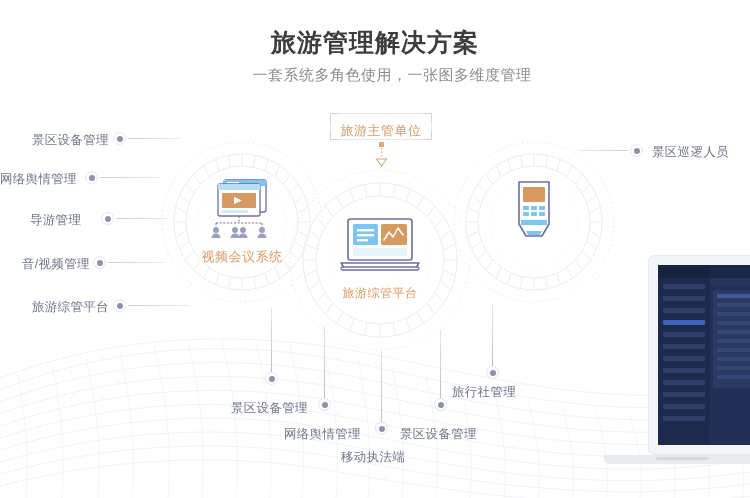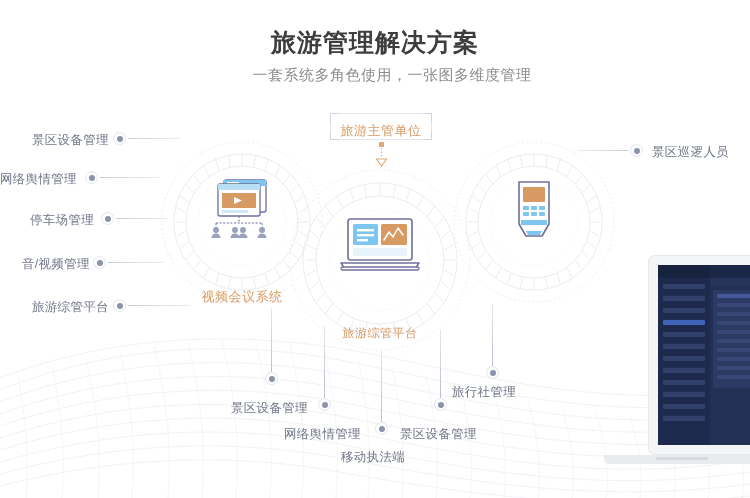--- a/index.html
+++ b/index.html
@@ -38,21 +38,21 @@
   .auth-box .edge-t { position: absolute; left: 9px; right: 9px; top: 0; border-top: 1px solid #e4e7ef; }
   .auth-box .edge-b { position: absolute; left: 9px; right: 9px; bottom: 0; border-bottom: 1px solid #e4e7ef; }
   .auth-box .edge-l { position: absolute; top: 9px; bottom: 9px; left: 0; border-left: 1px solid #e4e7ef; }
   .auth-box .edge-r { position: absolute; top: 9px; bottom: 9px; right: 0; border-right: 1px solid #e4e7ef; }
 
   
   .node { position: absolute; }
   .node .ring-wrap { position: absolute; left: 0; top: 0; }
   .node-label {
     position: absolute; width: 100%; text-align: center;
-    font-size: 13px; color: #d79a63; letter-spacing: .5px; margin-top: 40px;
+    font-size: 13px; color: #d79a63; letter-spacing: .5px;
   }
 
   .icon-box { position: absolute; }
 
   
   .dot {
     position: absolute; width: 13px; height: 13px; border-radius: 50%;
     background: #ffffff; border: 1px solid #e2e5ec;
     display: flex; align-items: center; justify-content: center;
   }
@@ -342,21 +342,21 @@
   </div>
 
   <div class="side-label" style="left:32px;top:132px">景区设备管理</div>
   <div class="dot" style="left:113px;top:132px"></div>
   <div class="lead-line" style="left:128px;top:138px;width:52px"></div>
 
   <div class="side-label" style="left:0px;top:171px">网络舆情管理</div>
   <div class="dot" style="left:85px;top:171px"></div>
   <div class="lead-line" style="left:100px;top:177px;width:60px"></div>
 
-  <div class="side-label" style="left:30px;top:212px">停车场管理</div>
+  <div class="side-label" style="left:30px;top:212px">导游管理</div>
   <div class="dot" style="left:101px;top:212px"></div>
   <div class="lead-line" style="left:116px;top:218px;width:52px"></div>
 
   <div class="side-label" style="left:22px;top:256px">音/视频管理</div>
   <div class="dot" style="left:93px;top:256px"></div>
   <div class="lead-line" style="left:108px;top:262px;width:56px"></div>
 
   <div class="side-label" style="left:32px;top:299px">旅游综管平台</div>
   <div class="dot" style="left:113px;top:299px"></div>
   <div class="lead-line" style="left:128px;top:305px;width:62px"></div>

